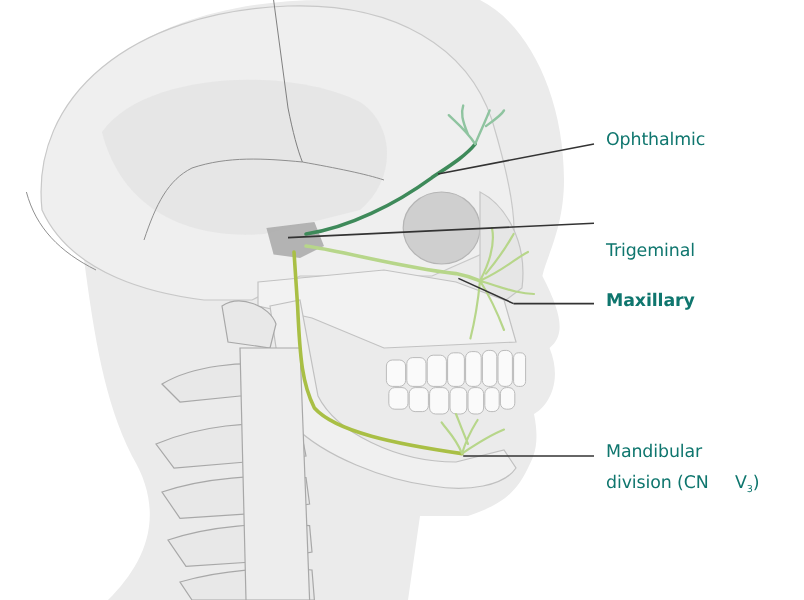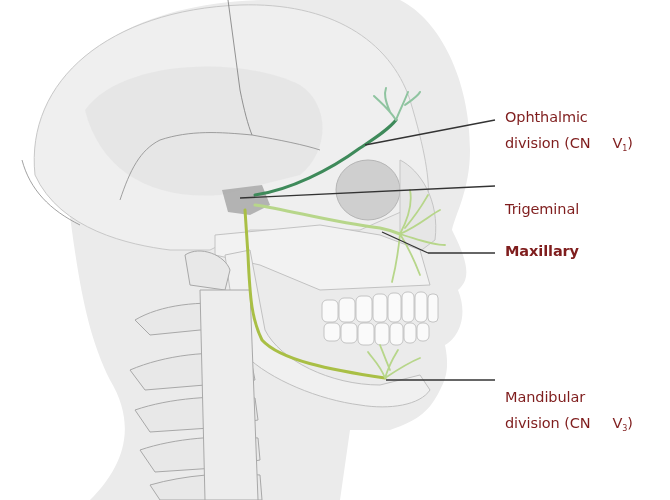--- a/index.html
+++ b/index.html
@@ -1,20 +1,20 @@
 <!DOCTYPE html>
 <html><head>
 <meta charset="utf-8">
 <style>
   html, body { margin: 0; padding: 0; background: #ffffff; }
   body { width: 670px; height: 500px; position: relative; overflow: hidden;
          font-family: "DejaVu Sans", sans-serif; }
   #stage { position: absolute; left: 0; top: 0; width: 670px; height: 500px; }
   .label { position: absolute; left: 505px; font-size: 14.5px; line-height: 26px;
-           color: #7f1d1d; letter-spacing: -0.1px; white-space: nowrap; }
+           color: #0f766e; letter-spacing: -0.1px; white-space: nowrap; }
   .label .line2 { display: block; }
   .label .v { margin-left: 22px; }
   .label sub { font-size: 8px; vertical-align: -3px; }
 </style>
 </head>
 <body>
 
 <svg id="stage" viewBox="0 0 670 500" xmlns="http://www.w3.org/2000/svg">
 
   <path fill="#ebebeb" d="M60,140 C40,60 140,0 270,0 L400,0 C440,20 470,80 470,150 C470,190 455,215 452,230
@@ -90,31 +90,28 @@
     <line x1="365" y1="145" x2="495" y2="120"></line>
     <line x1="240" y1="198" x2="495" y2="186"></line>
     <line x1="382" y1="232" x2="428" y2="253"></line>
     <line x1="428" y1="253" x2="495" y2="253"></line>
     <line x1="386" y1="380" x2="495" y2="380"></line>
   </g>
 </svg>
 
 <div class="label" style="top:104px;">
   <span>Ophthalmic</span>
-  <span class="line2">
-    <span>division (CN</span><span class="v">V</span><sub>1</sub><span>)</span>
-  </span>
 </div>
 
 <div class="label" style="top:172px;margin-top:24px;">
   <span>Trigeminal</span>
 </div>
 
 <div class="label" style="top:238px;font-weight:bold;">
   <span>Maxillary</span>
 </div>
 
-<div class="label" style="top:384px;">
+<div class="label" style="top:364px;">
   <span>Mandibular</span>
   <span class="line2">
     <span>division (CN</span><span class="v">V</span><sub>3</sub><span>)</span>
   </span>
 </div>
 
 </body></html>

